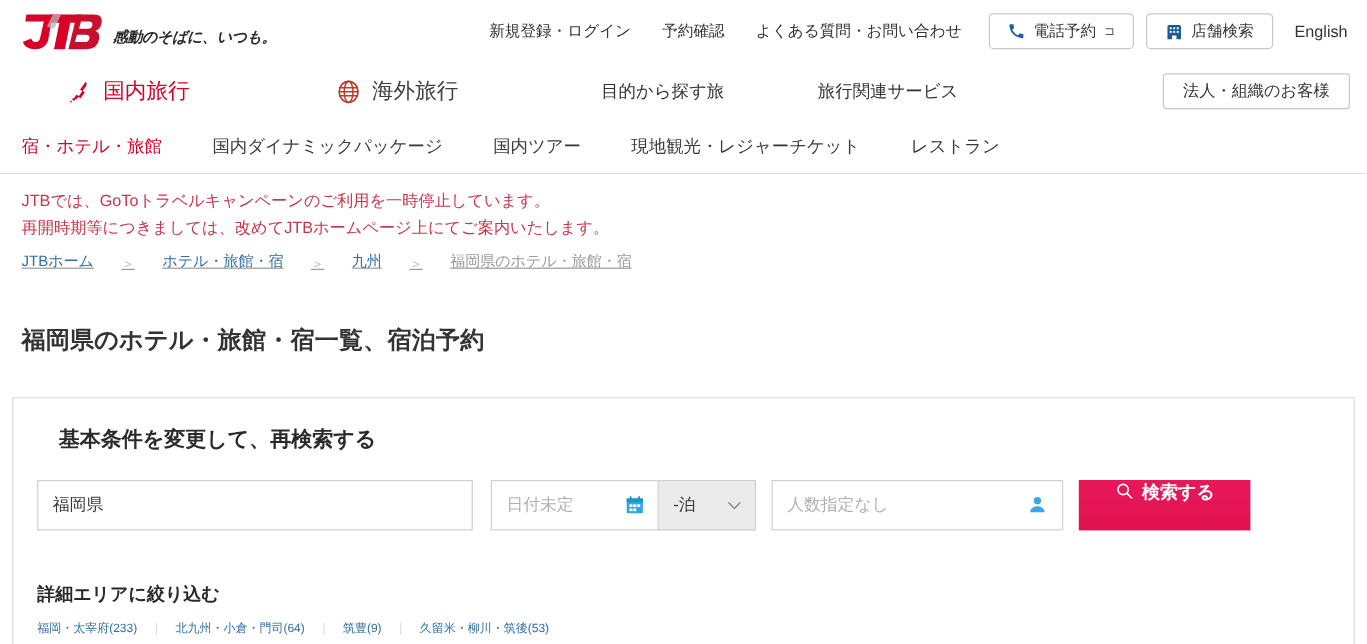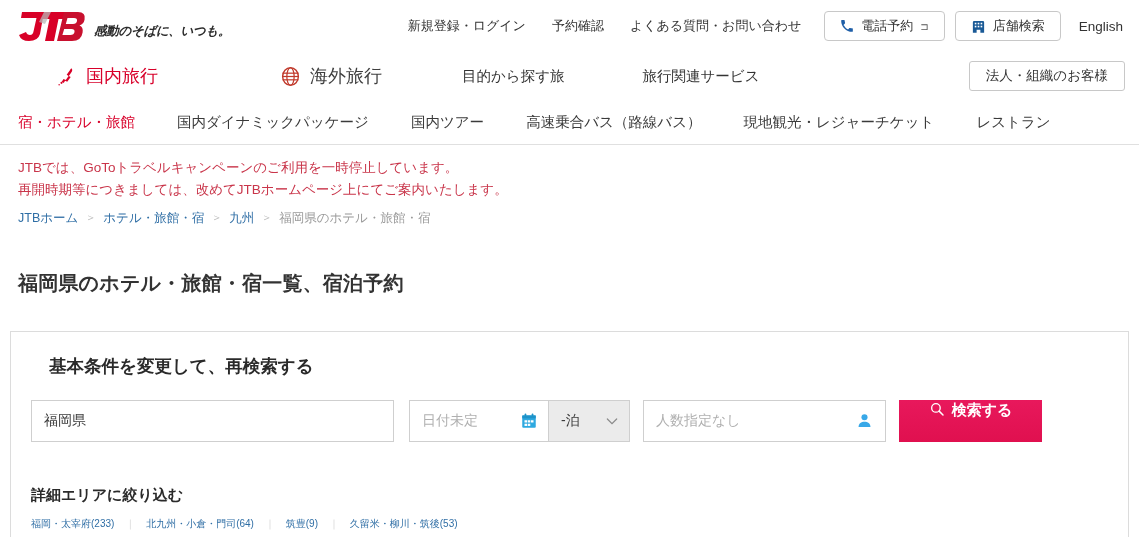--- a/index.html
+++ b/index.html
@@ -95,21 +95,21 @@
   }
   .nav-major.domestic { color: #d8002a; margin-left: 38px; }
   .nav-major.overseas { color: #3f3f3f; margin-left: 122px; }
   .nav-item {
     font-size: 14.5px;
     color: #333;
     text-decoration: none;
     white-space: nowrap;
     cursor: pointer;
   }
-  .nav-item.purpose { margin-left: 80px; }
+  .nav-item.purpose { margin-left: 119px; }
   .nav-item.services { margin-left: 78px; }
   .corp-btn {
     margin-left: auto;
     height: 30px;
     display: inline-flex;
     align-items: center;
     padding: 0 16px;
     border: 1px solid #c8c8c8;
     border-radius: 3px;
     background: #fff;
@@ -147,23 +147,24 @@
     line-height: 1.62;
   }
   .notice div { white-space: nowrap; }
 
   
   .breadcrumb {
     padding: 3px 18px 0 18px;
     font-size: 12.5px;
     color: #9a9a9a;
     display: flex;
-    align-items: flex-start;
+    align-items: flex-end;
     flex-wrap: nowrap;
-    gap: 0;
+    gap: 16px;
+    text-decoration: underline;
   }
   .crumb-link { color: #2f6ea5; text-decoration: none; cursor: pointer; white-space: nowrap; }
   .crumb-sep { color: #b5b5b5; padding: 0 7px; font-size: 11px; }
   .crumb-current { color: #9a9a9a; white-space: nowrap; }
 
   
   .page-title {
     padding: 30px 18px 0 18px;
     font-size: 20px;
     font-weight: bold;
@@ -340,21 +341,20 @@
     <a class="nav-item purpose">目的から探す旅</a>
     <a class="nav-item services">旅行関連サービス</a>
 
     <button class="corp-btn">法人・組織のお客様</button>
   </div>
 
   <div class="cat-bar">
     <a class="cat-item active">宿・ホテル・旅館</a>
     <a class="cat-item">国内ダイナミックパッケージ</a>
     <a class="cat-item">国内ツアー</a>
-    <a class="cat-item">高速乗合バス（路線バス）</a>
     <a class="cat-item">現地観光・レジャーチケット</a>
     <a class="cat-item">レストラン</a>
   </div>
 
   <div class="notice">
     <div>JTBでは、GoToトラベルキャンペーンのご利用を一時停止しています。</div>
     <div>再開時期等につきましては、改めてJTBホームページ上にてご案内いたします。</div>
   </div>
 
   <nav class="breadcrumb">

